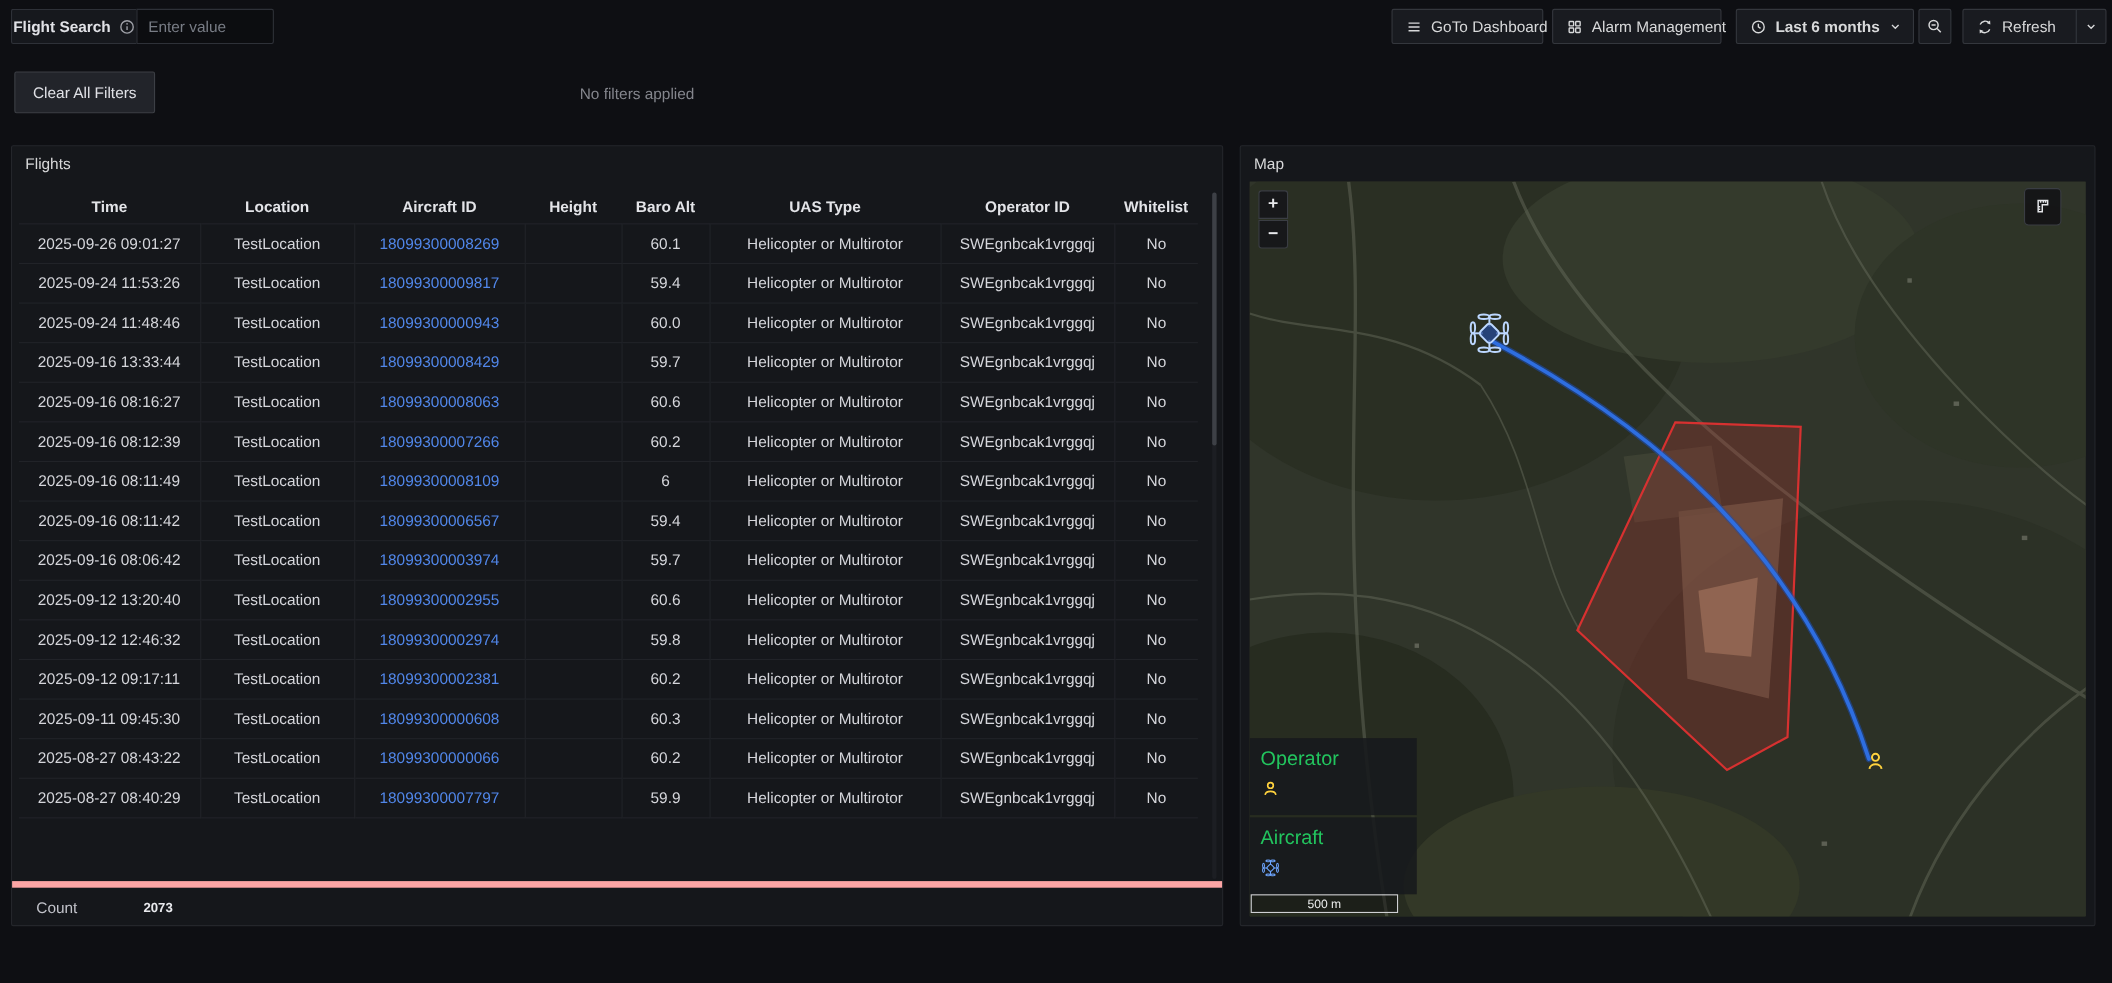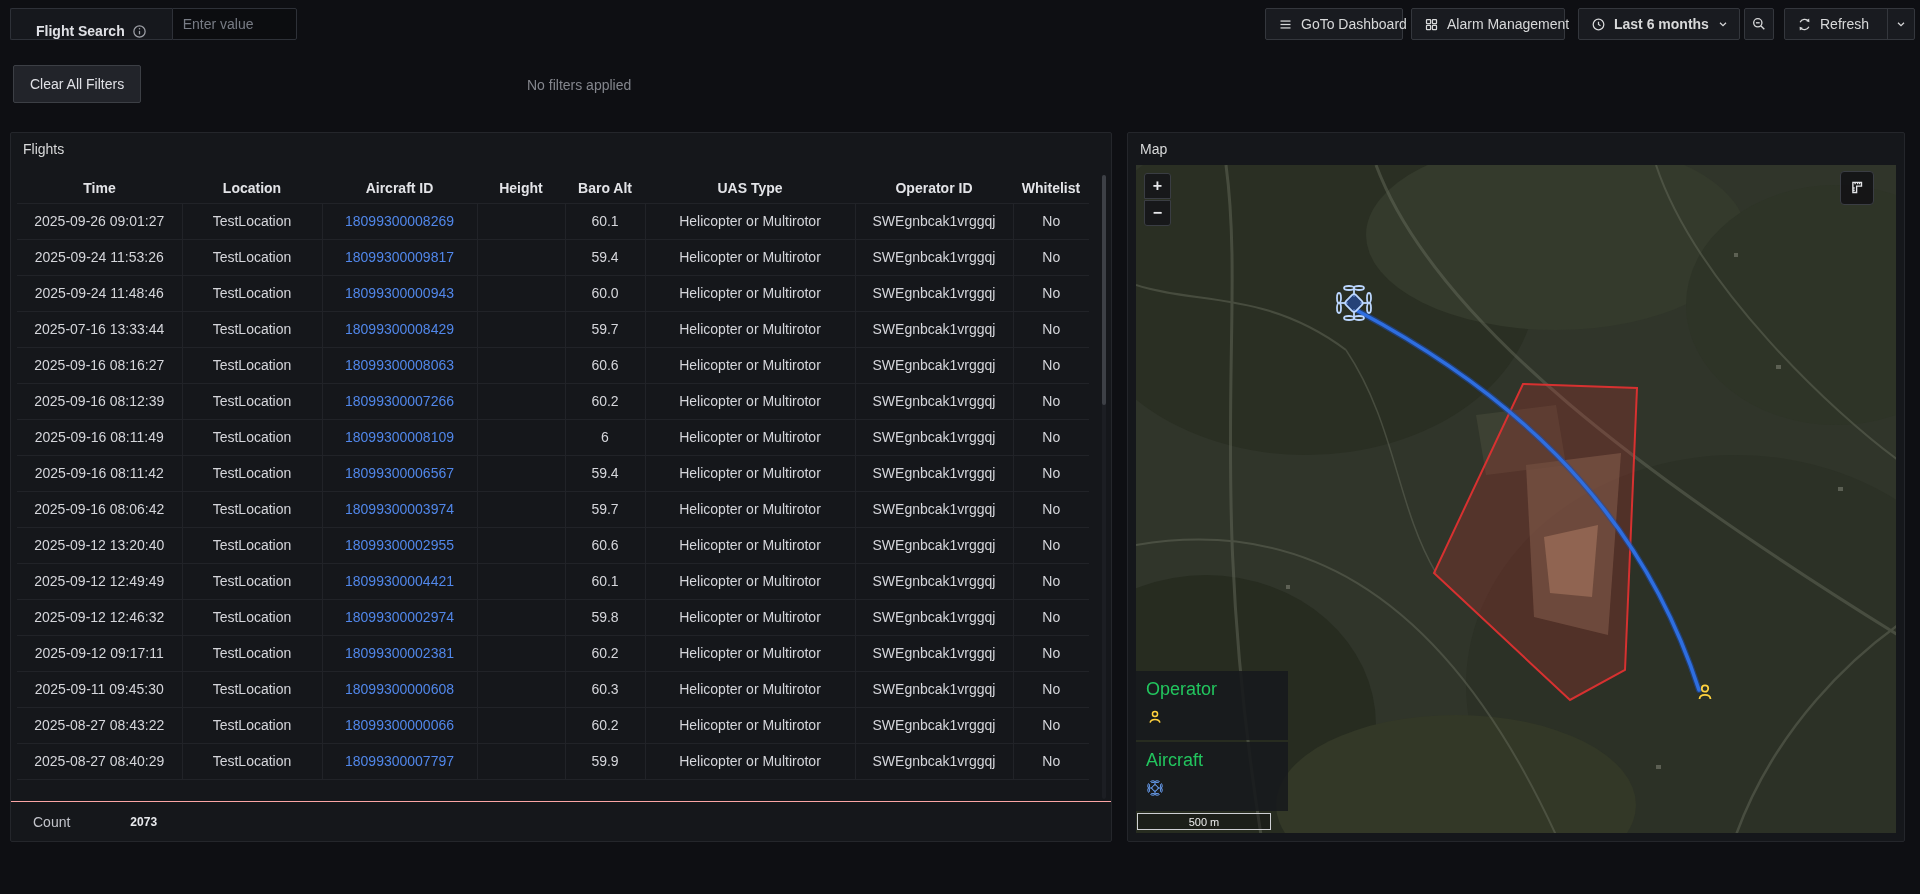--- a/index.html
+++ b/index.html
@@ -7,21 +7,21 @@
   body {
     background:#0e0f13;
     font-family:"Liberation Sans", sans-serif;
     color:#ccccdc;
     position:relative;
     overflow:hidden;
   }
   
   .fs-group { position:absolute; left:10px; top:8px; display:flex; height:32px; }
   .fs-label {
-    display:flex; align-items:flex-end; gap:7px; padding:0 25px;
+    display:flex; align-items:center; gap:7px; padding:0 1px;
     background:#16181d; border:1px solid #2e3138; border-right:none;
     font-size:14px; font-weight:700; color:#e0e1e6; border-radius:2px 0 0 2px;
   }
   .fs-input {
     width:125px; background:#0c0d10; border:1px solid #2e3138;
     color:#d8d9da; font-size:14px; padding:0 10px; outline:none;
     font-family:"Liberation Sans", sans-serif; border-radius:0 2px 2px 0;
   }
   .fs-input::placeholder { color:#787c85; }
   .top-right { position:absolute; left:1265px; top:8px; display:flex; align-items:center; height:32px; }
@@ -54,21 +54,21 @@
     height:36px; font-size:14px; color:#d5d6db; text-align:center;
     border:1px solid #212328; white-space:nowrap; overflow:hidden;
   }
   tr td:first-child { border-left:none; }
   tr td:last-child { border-right:none; }
   .link { color:#5187ea; cursor:pointer; text-decoration:none; }
   .scroll-track { position:absolute; right:5px; top:42px; width:4px; height:624px; background:#1c1e23; border-radius:2px; }
   .scroll-thumb { position:absolute; left:0; top:0; width:4px; height:230px; background:#3d4046; border-radius:2px; }
   .count-row {
     position:absolute; left:0; right:0; top:668px; height:41px;
-    border-top:1px solid #fca5a5; display:flex; align-items:center; padding-left:22px;
+    border-top:6px solid #fca5a5; display:flex; align-items:center; padding-left:22px;
   }
   .count-label { font-size:14px; color:#c2c3ca; }
   .count-value { font-size:12px; font-weight:700; color:#e8e9ed; margin-left:60px; }
   
   .map-area { position:absolute; left:8px; right:8px; top:32px; bottom:8px; overflow:hidden; background:#2e3327; }
   .map-area > svg.mapimg { position:absolute; left:0; top:0; }
   .map-zoom { position:absolute; left:8px; top:8px; display:flex; flex-direction:column; gap:1px; }
   .map-zoom button {
     width:27px; height:26px; background:rgba(22,23,26,.92); border:1px solid #3a3d43;
     color:#e8e9ec; font-size:16px; font-weight:700; cursor:pointer; line-height:1;
@@ -227,21 +227,21 @@
             <td>2025-09-24 11:48:46</td>
             <td>TestLocation</td>
             <td><span class="link">18099300000943</span></td>
             <td></td>
             <td>60.0</td>
             <td>Helicopter or Multirotor</td>
             <td>SWEgnbcak1vrggqj</td>
             <td>No</td>
           </tr>
           <tr>
-            <td>2025-07-16 13:33:44</td>
+            <td>2025-09-16 13:33:44</td>
             <td>TestLocation</td>
             <td><span class="link">18099300008429</span></td>
             <td></td>
             <td>59.7</td>
             <td>Helicopter or Multirotor</td>
             <td>SWEgnbcak1vrggqj</td>
             <td>No</td>
           </tr>
           <tr>
             <td>2025-09-16 08:16:27</td>
@@ -292,30 +292,20 @@
             <td>Helicopter or Multirotor</td>
             <td>SWEgnbcak1vrggqj</td>
             <td>No</td>
           </tr>
           <tr>
             <td>2025-09-12 13:20:40</td>
             <td>TestLocation</td>
             <td><span class="link">18099300002955</span></td>
             <td></td>
             <td>60.6</td>
-            <td>Helicopter or Multirotor</td>
-            <td>SWEgnbcak1vrggqj</td>
-            <td>No</td>
-          </tr>
-          <tr>
-            <td>2025-09-12 12:49:49</td>
-            <td>TestLocation</td>
-            <td><span class="link">18099300004421</span></td>
-            <td></td>
-            <td>60.1</td>
             <td>Helicopter or Multirotor</td>
             <td>SWEgnbcak1vrggqj</td>
             <td>No</td>
           </tr>
           <tr>
             <td>2025-09-12 12:46:32</td>
             <td>TestLocation</td>
             <td><span class="link">18099300002974</span></td>
             <td></td>
             <td>59.8</td>

